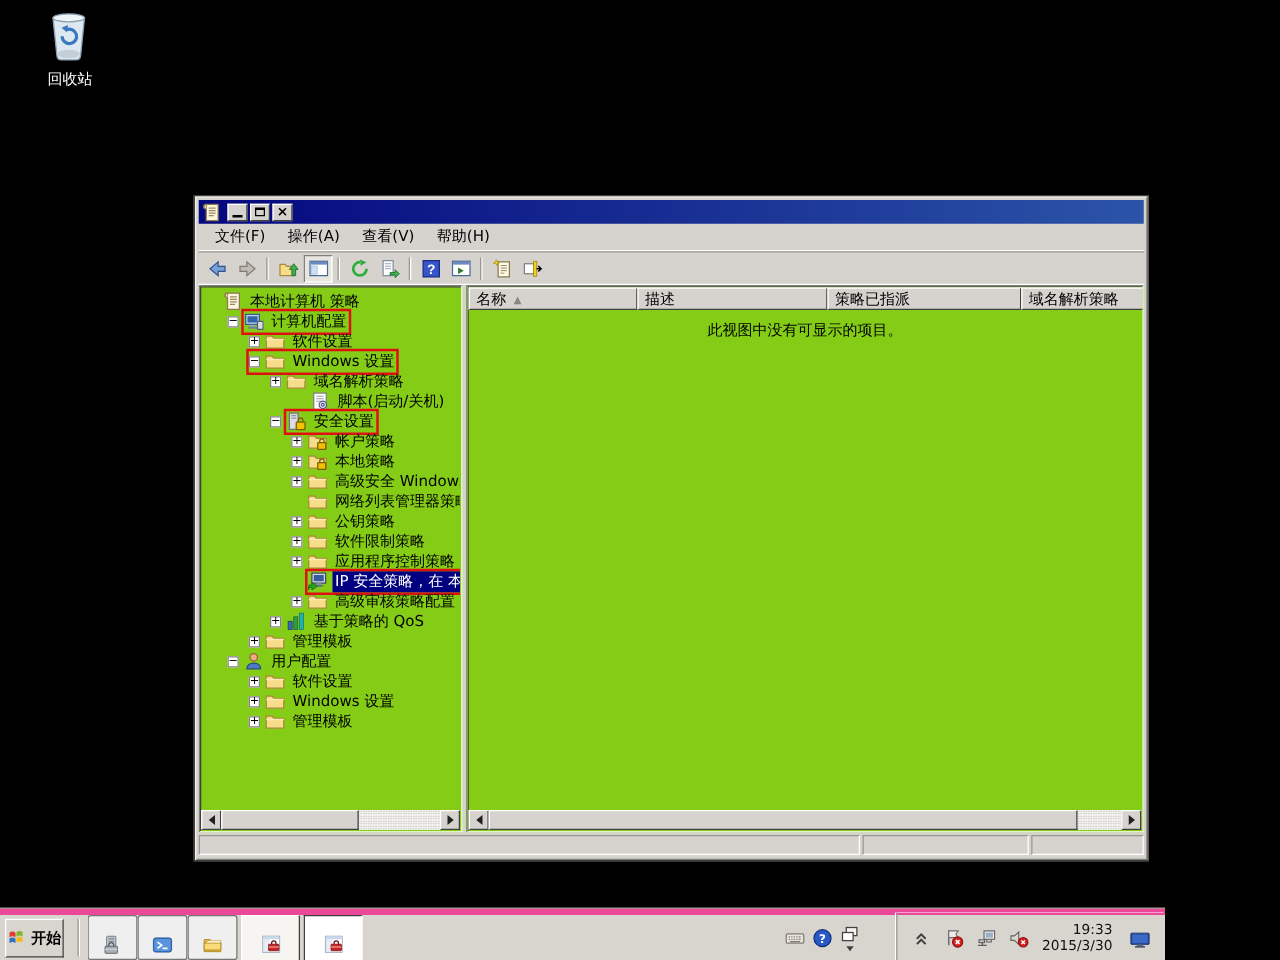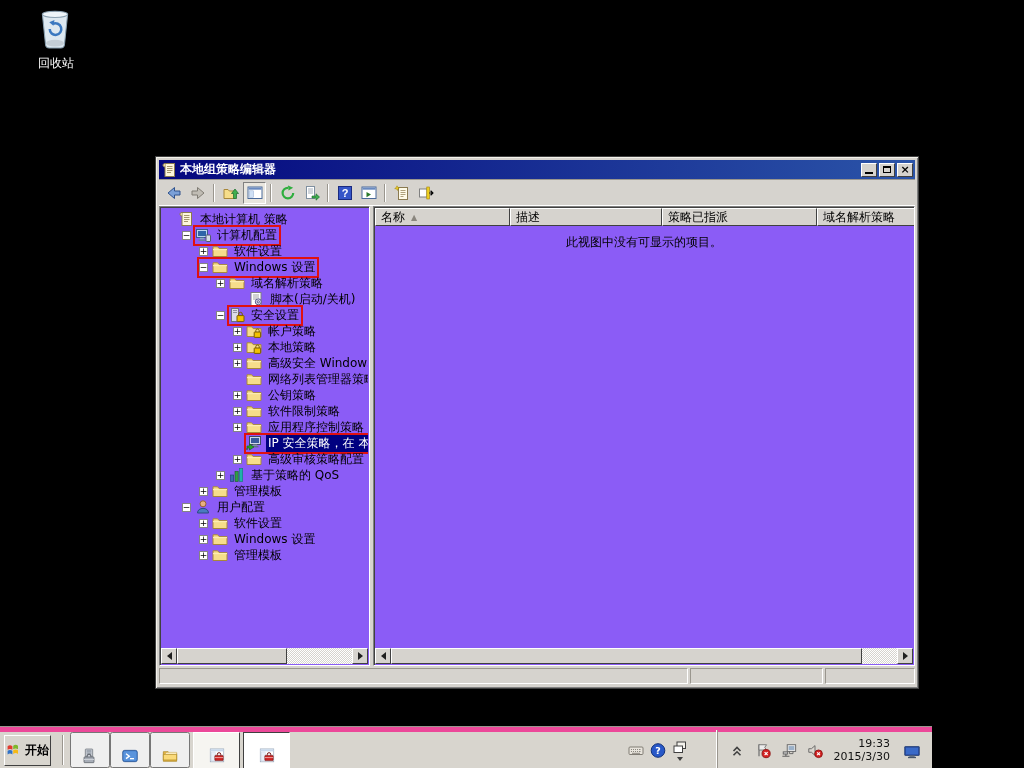--- a/index.html
+++ b/index.html
@@ -39,21 +39,21 @@
   .tb-btn { width:23px; height:22px; background:transparent; border:1px solid transparent;
             display:flex; align-items:center; justify-content:center; cursor:default; }
   .tb-btn.pressed { background:#e9e6df; border-top:1px solid #808080; border-left:1px solid #808080;
                     border-bottom:1px solid #fff; border-right:1px solid #fff; }
   .tb-sep { width:2px; height:18px; margin:0 3px; border-left:1px solid #9a968e; border-right:1px solid #fff; }
   .icon { display:inline-flex; width:16px; height:16px; flex:0 0 auto; }
   .icon svg { width:100%; height:100%; }
 
   
   .content { flex:1 1 auto; display:flex; overflow:hidden; }
-  .pane { background:#8b5cf6; border-top:1px solid #808080; border-left:1px solid #808080;
+  .pane { background:#84cc16; border-top:1px solid #808080; border-left:1px solid #808080;
           border-bottom:1px solid #fff; border-right:1px solid #fff;
           box-shadow: inset 1px 1px 0 #404040; position:relative; overflow:hidden; }
   .tree-pane { width:211px; flex:0 0 auto; }
   .splitter { width:3px; flex:0 0 auto; background:#d6d3ce; cursor:ew-resize; }
   .list-pane { flex:1 1 auto; }
   .pane-scroll { position:absolute; left:1px; right:1px; bottom:1px; height:16px; background:#d6d3ce;
                  display:flex; align-items:stretch; }
   .sb-btn { width:16px; background:#d6d3ce; border-top:1px solid #fff; border-left:1px solid #fff;
             border-bottom:1px solid #404040; border-right:1px solid #404040;
             display:flex; align-items:center; justify-content:center; }
@@ -138,32 +138,37 @@
 
   <div class="window">
     <div class="titlebar">
       <span class="icon ticon" id="title-icon">
           <svg viewBox="0 0 16 16">
             <rect x="4" y="1.5" width="9.5" height="13" fill="#fdf6dc" stroke="#8a7a50"></rect>
             <path d="M4 1.5c-1.4 0-2 .8-2 1.8S2.7 5 4 5" fill="#e8d8a0" stroke="#8a7a50"></path>
             <path d="M6 4.5h5.5M6 6.5h5.5M6 8.5h5.5M6 10.5h4" stroke="#9a8a60" stroke-width=".9" fill="none"></path>
           </svg>
         </span>
-      <span class="ttext">本地组策略编辑器</span>
       <span class="winbtn">
           <span class="glyph-min"></span>
         </span>
       <span class="winbtn">
           <span class="glyph-max"></span>
         </span>
       <span class="winbtn">
           <span class="glyph-close">×</span>
         </span>
     </div>
 
+    <div class="menubar" id="menubar">
+        <span class="menu-item">文件(F)</span>
+        <span class="menu-item">操作(A)</span>
+        <span class="menu-item">查看(V)</span>
+        <span class="menu-item">帮助(H)</span>
+      </div>
     <div class="toolbar" id="toolbar">
         <button class="tb-btn">
           <span class="icon">
             <svg viewBox="0 0 16 16">
               <path d="M8.5 2.5 2 8l6.5 5.5V10H14V6H8.5z" fill="#7aa0d8" stroke="#30528c"></path>
             </svg>
           </span>
         </button>
         <button class="tb-btn">
           <span class="icon">

